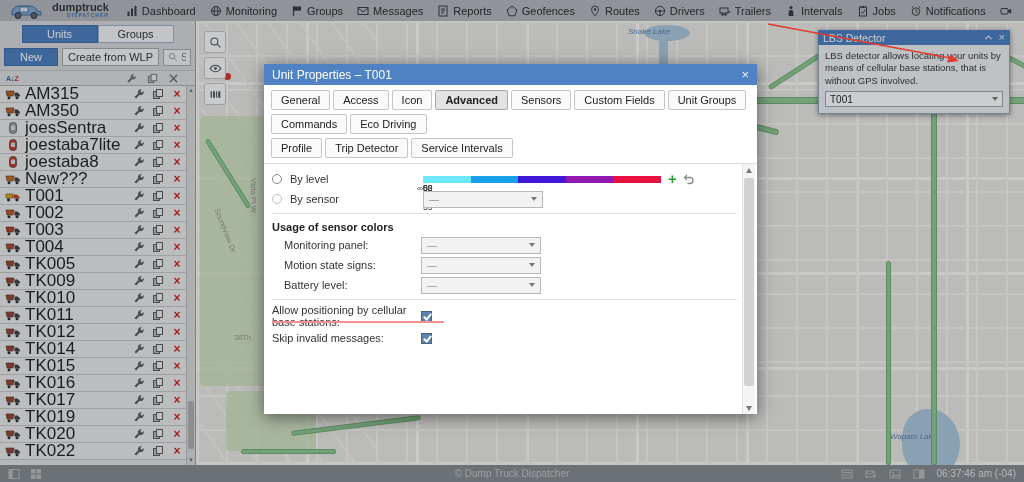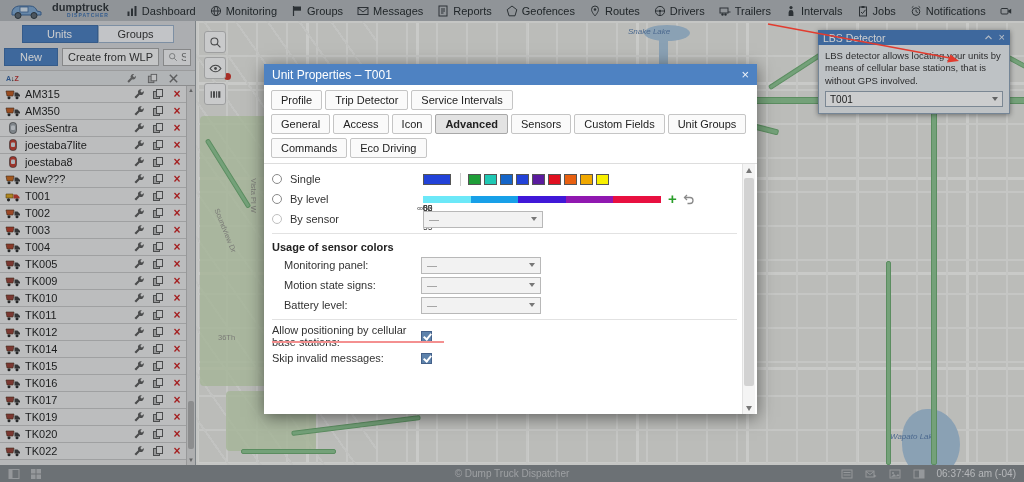--- a/index.html
+++ b/index.html
@@ -37,21 +37,21 @@
   .sort-az{font-size:7px;font-weight:bold;line-height:1;cursor:pointer;}
   .sort-az .a{color:#3465a4;}
   .sort-az .z{color:#b33;}
   .sort-right{margin-left:auto;display:flex;align-items:center;gap:10px;padding-right:10px;color:#707070;}
   .sort-right .icon{width:11px;height:11px;display:inline-flex;}
   .sort-right .icon svg{width:11px;height:11px;}
   .unit-list{flex:1;overflow:hidden;position:relative;background:#e4e4e4;}
   .unit-row{height:17px;display:flex;align-items:center;border-bottom:1px solid #c6c6c6;background:#ebebeb;padding-left:5px;}
   .unit-row .veh{width:16px;height:12px;margin-right:4px;display:inline-flex;flex:none;}
   .unit-row .veh svg{width:16px;height:12px;}
-  .unit-name{flex:1;color:#1d1d1d;font-size:11px;overflow:hidden;white-space:nowrap;}
+  .unit-name{flex:1;color:#1d1d1d;font-size:17px;overflow:hidden;white-space:nowrap;}
   .row-act{width:13px;height:12px;color:#5a5a5a;margin-right:6px;display:inline-flex;cursor:pointer;}
   .row-act svg{width:12px;height:12px;}
   .row-x{color:#c22;font-weight:bold;width:12px;text-align:center;margin-right:12px;cursor:pointer;font-size:12px;line-height:12px;}
   .list-scroll{position:absolute;right:0;top:0;bottom:0;width:9px;background:#d9d9d9;border-left:1px solid #bbb;}
   .list-thumb{position:absolute;left:1px;right:1px;top:315px;height:48px;background:#aeaeae;border-radius:2px;}
   .scroll-arr{position:absolute;left:0;right:0;height:9px;color:#777;font-size:6px;text-align:center;line-height:9px;}
 
   
   .map{position:absolute;left:196px;right:0;top:21px;bottom:17px;background:#e9e9e4;overflow:hidden;}
   .map-grid{position:absolute;inset:0;
@@ -852,21 +852,21 @@
     <div class="map-diag"></div>
     <div class="park" style="left:4px;top:95px;width:70px;height:270px"></div>
     <div class="park" style="left:30px;top:370px;width:90px;height:60px"></div>
     <div class="lake" style="left:448px;top:4px;width:46px;height:16px;border-radius:50%"></div>
     <div class="lake" style="left:463px;top:14px;width:9px;height:52px;border-radius:5px"></div>
     <div class="lake" style="left:706px;top:388px;width:58px;height:68px;border-radius:45% 55% 50% 50%"></div>
     <div class="map-label" style="left:432px;top:6px">Snake Lake</div>
     <div class="map-label" style="left:694px;top:411px">Wapato Lake</div>
     <div class="street-label" style="left:6px;top:205px;transform:rotate(68deg)">Soundview Dr</div>
     <div class="street-label" style="left:40px;top:170px;transform:rotate(90deg)">Vista Pl W</div>
-    <div class="street-label" style="left:22px;top:312px">36Th</div>
+    <div class="street-label" style="left:38px;top:312px">36Th</div>
     <div class="hw" style="left:360px;top:76px;width:470px;height:7px"></div>
     <div class="hw" style="left:415px;top:88px;width:170px;height:6px;transform:rotate(14deg)"></div>
     <div class="hw" style="left:566px;top:40px;width:90px;height:5px;transform:rotate(-33deg)"></div>
     <div class="hw" style="left:735px;top:82px;width:6px;height:362px"></div>
     <div class="hw" style="left:690px;top:240px;width:5px;height:204px"></div>
     <div class="hw" style="left:770px;top:30px;width:70px;height:5px;transform:rotate(28deg)"></div>
     <div class="hw" style="left:95px;top:402px;width:130px;height:5px;transform:rotate(-7deg)"></div>
     <div class="hw" style="left:45px;top:428px;width:95px;height:5px"></div>
     <div class="hw" style="left:-8px;top:150px;width:80px;height:5px;transform:rotate(58deg)"></div>
     <div class="red-dot" style="left:28px;top:52px"></div>
@@ -964,42 +964,25 @@
   </div>
 
   <div class="overlay"></div>
 
   <div class="modal">
     <div class="modal-header">
       <span>Unit Properties – T001</span>
       <span class="modal-close">×</span>
     </div>
     <div class="modal-tabs">
+      <div id="mtabs-row1"><div class="mtab">General</div><div class="mtab">Access</div><div class="mtab">Icon</div><div class="mtab active">Advanced</div><div class="mtab">Sensors</div><div class="mtab">Custom Fields</div><div class="mtab">Unit Groups</div><div class="mtab">Commands</div><div class="mtab">Eco Driving</div></div>
       <div id="mtabs-row2"><div class="mtab">Profile</div><div class="mtab">Trip Detector</div><div class="mtab">Service Intervals</div></div>
-      <div id="mtabs-row1"><div class="mtab">General</div><div class="mtab">Access</div><div class="mtab">Icon</div><div class="mtab active">Advanced</div><div class="mtab">Sensors</div><div class="mtab">Custom Fields</div><div class="mtab">Unit Groups</div><div class="mtab">Commands</div><div class="mtab">Eco Driving</div></div>
     </div>
     <div class="modal-content">
 
-      <div class="form-row">
-        <span class="radio"></span>
-        <span class="form-label" style="width:133px">Single</span>
-        <span class="swatch-row" id="palette-row">
-            <span class="swatch-single" style="background: rgb(34, 66, 216);"></span>
-            <span class="swatch-div"></span>
-            <span class="swatch" style="background: rgb(31, 158, 56);"></span>
-            <span class="swatch" style="background: rgb(31, 200, 180);"></span>
-            <span class="swatch" style="background: rgb(21, 101, 200);"></span>
-            <span class="swatch" style="background: rgb(34, 66, 216);"></span>
-            <span class="swatch" style="background: rgb(90, 27, 158);"></span>
-            <span class="swatch" style="background: rgb(224, 16, 32);"></span>
-            <span class="swatch" style="background: rgb(232, 96, 16);"></span>
-            <span class="swatch" style="background: rgb(240, 168, 0);"></span>
-            <span class="swatch" style="background: rgb(248, 240, 0);"></span>
-          </span>
-      </div>
 
       <div class="form-row">
         <span class="radio"></span>
         <span class="form-label" style="width:133px">By level</span>
         <span class="speedbar-wrap">
           <span class="speedbar" id="speedbar">
               <span class="seg" style="background: rgb(108, 232, 248);"></span>
               <span class="seg" style="background: rgb(24, 160, 232);"></span>
               <span class="seg" style="background: rgb(64, 24, 216);"></span>
               <span class="seg" style="background: rgb(144, 24, 176);"></span>

